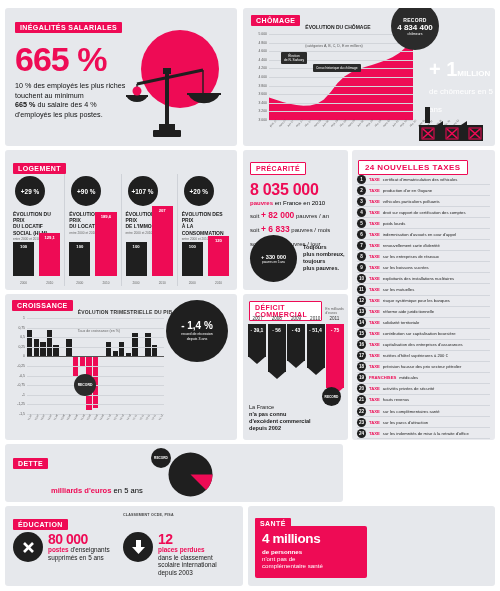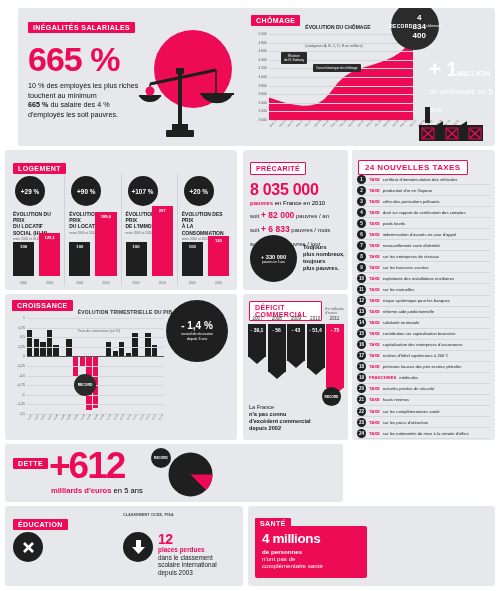--- a/index.html
+++ b/index.html
@@ -33,39 +33,39 @@
     background: #fff;
     color: #ee0b55;
     border: 1.5px solid #ee0b55;
   }
   .subcap { font-size: 5px; color: #333; font-weight: bold; text-transform: uppercase; letter-spacing: .2px; }
   .subcap2 { font-size: 3.6px; color: #666; }
 
   .big-pink { color: #ee0b55; font-weight: bold; }
 
   
-  #ineq { left:18px; top:8px; width:232px; height:138px; }
+  #ineq { left:5px; top:8px; width:232px; height:138px; }
   #ineq .pct { font-size: 34px; line-height: 34px; margin: 8px 0 5px 10px; letter-spacing: -1px; }
   #ineq .body { font-size: 7.2px; line-height: 9.6px; margin-left: 10px; width: 135px; color:#111; }
   .circle-bg { position:absolute; right:18px; top:22px; width:78px; height:78px; border-radius:50%; background:#ee0b55; }
   .scale { position:absolute; right:16px; top:46px; width:96px; height:86px; }
 
   
   #chom { left:243px; top:8px; width:252px; height:138px; }
   .chom-head { display:flex; align-items:flex-start; gap:5px; padding:7px 0 0 8px; }
   .chom-head .t2 { font-size:5px; font-weight:bold; text-transform:uppercase; line-height:6px; color:#222; }
   .chom-head .t3 { font-size:3.6px; color:#555; }
   .chart-chom { position:absolute; left:8px; top:26px; width:162px; height:98px; }
   .ylabels { position:absolute; left:0; top:0; width:17px; height:86px; }
   .ylabels div { position:absolute; font-size:3.4px; color:#555; right:1px; }
   .plot { position:absolute; left:18px; top:0; right:0; height:86px; border-bottom:.5px solid #9aa; }
   .gl { position:absolute; left:0; right:0; height:0; border-top:.4px solid #d2d5da; }
   .xlabels { position:absolute; left:18px; top:88px; right:0; display:flex; justify-content:space-between; }
   .xlabels span { font-size:2.6px; color:#555; transform:rotate(-45deg); transform-origin:center; white-space:nowrap; }
-  .rec-badge { position:absolute; border-radius:50%; background:#2b2b2b; color:#fff; text-align:center; display:flex; flex-direction:row; align-items:center; justify-content:center; }
+  .rec-badge { position:absolute; border-radius:50%; background:#2b2b2b; color:#fff; text-align:center; display:flex; flex-direction:column; align-items:center; justify-content:center; }
   .rec-badge .l1 { font-size:5px; font-weight:bold; letter-spacing:.3px; }
   .rec-badge .l2 { font-size:8px; font-weight:bold; }
   .rec-badge .l3 { font-size:3.4px; }
   .callout { position:absolute; background:#2b2b2b; color:#fff; font-size:3.2px; padding:2px 3px; border-radius:1px; line-height:4px; text-align:center; }
   .chom-right { position:absolute; right:6px; top:30px; width:80px; text-align:center; }
   .chom-right .n1 { color:#ee0b55; font-weight:bold; font-size:13px; line-height:13px; }
   .chom-right .c1 { color:#ee0b55; font-size:4.2px; margin-bottom:6px; }
   .chom-right .n2 { color:#ee0b55; font-weight:bold; font-size:13px; line-height:14px; }
   .chom-right .c2 { color:#ee0b55; font-size:4.2px; line-height:5.2px; }
   .factory { position:absolute; right:12px; bottom:5px; width:64px; height:34px; }
@@ -176,21 +176,21 @@
 
   <div class="panel" id="ineq">
     <div style="padding:8px 0 0 10px;">
       <span class="tag">INÉGALITÉS SALARIALES</span>
     </div>
     <div class="pct big-pink">665 %</div>
     <div class="body">
       <span>10 % des employés les plus riches</span><br>
       <span>touchent au minimum</span><br>
       <b>665 %</b><span> du salaire des 4 %</span><br>
-      <span>d'employés les soit pauvres.</span>
+      <span>d'employés les plus postes.</span>
     </div>
     <div class="circle-bg"></div>
     <svg class="scale" viewBox="0 0 96 86">
       <rect x="40" y="18" width="4" height="58" fill="#1f1f1f"></rect>
       <rect x="28" y="76" width="28" height="7" rx="1" fill="#1f1f1f"></rect>
       <rect x="34" y="70" width="16" height="7" fill="#1f1f1f"></rect>
       <line x1="12" y1="30" x2="78" y2="16" stroke="#1f1f1f" stroke-width="3"></line>
       <line x1="12" y1="30" x2="12" y2="42" stroke="#1f1f1f" stroke-width="1.4"></line>
       <line x1="78" y1="16" x2="78" y2="40" stroke="#1f1f1f" stroke-width="1.4"></line>
       <path d="M1 42 A13 13 0 0 0 23 42 Z" fill="#1f1f1f"></path>
@@ -730,23 +730,20 @@
       <b>n'a pas connu</b><br>
       <b>d'excédent commercial</b><br>
       <b>depuis 2002</b>
     </div>
   </div>
 
   <div class="panel" id="dette">
     <div style="padding:8px 0 0 8px;">
       <span class="tag">DETTE</span>
     </div>
-    <div class="d612">
-      <span>+</span><span>612</span>
-    </div>
     <div class="d612sub">
       <b>milliards d'euros</b><span> en 5 ans</span>
     </div>
     <div class="drecb">RECORD</div>
     <svg class="pie" viewBox="0 0 45 45">
       <circle cx="22.5" cy="22.5" r="22" fill="#1f1f1f"></circle>
       <path d="M22.5 22.5 L44.5 22.5 A22 22 0 0 1 38 38 Z" fill="#ee0b55"></path>
     </svg>
   </div>
 
@@ -755,20 +752,27 @@
       <span class="tag">ÉDUCATION</span>
     </div>
     <div class="eclass">CLASSEMENT OCDE, PISA</div>
     <div class="eitem" style="left:8px; top:26px; width:105px;">
       <div class="ecirc">
         <svg width="15" height="15" viewBox="0 0 15 15">
           <line x1="3" y1="3" x2="12" y2="12" stroke="#fff" stroke-width="2.6"></line>
           <line x1="12" y1="3" x2="3" y2="12" stroke="#fff" stroke-width="2.6"></line>
         </svg>
       </div>
+      <div>
+        <div class="enum">80 000</div>
+        <div class="etxt">
+          <b>postes</b><span> d'enseignants</span><br>
+          <span>supprimés en 5 ans</span>
+        </div>
+      </div>
     </div>
     <div class="eitem" style="left:118px; top:26px; width:115px;">
       <div class="ecirc">
         <svg width="15" height="16" viewBox="0 0 15 16">
           <rect x="5" y="1" width="5" height="8" fill="#fff"></rect>
           <path d="M1 8 L14 8 L7.5 15 Z" fill="#fff"></path>
         </svg>
       </div>
       <div>
         <div class="enum">12</div>

